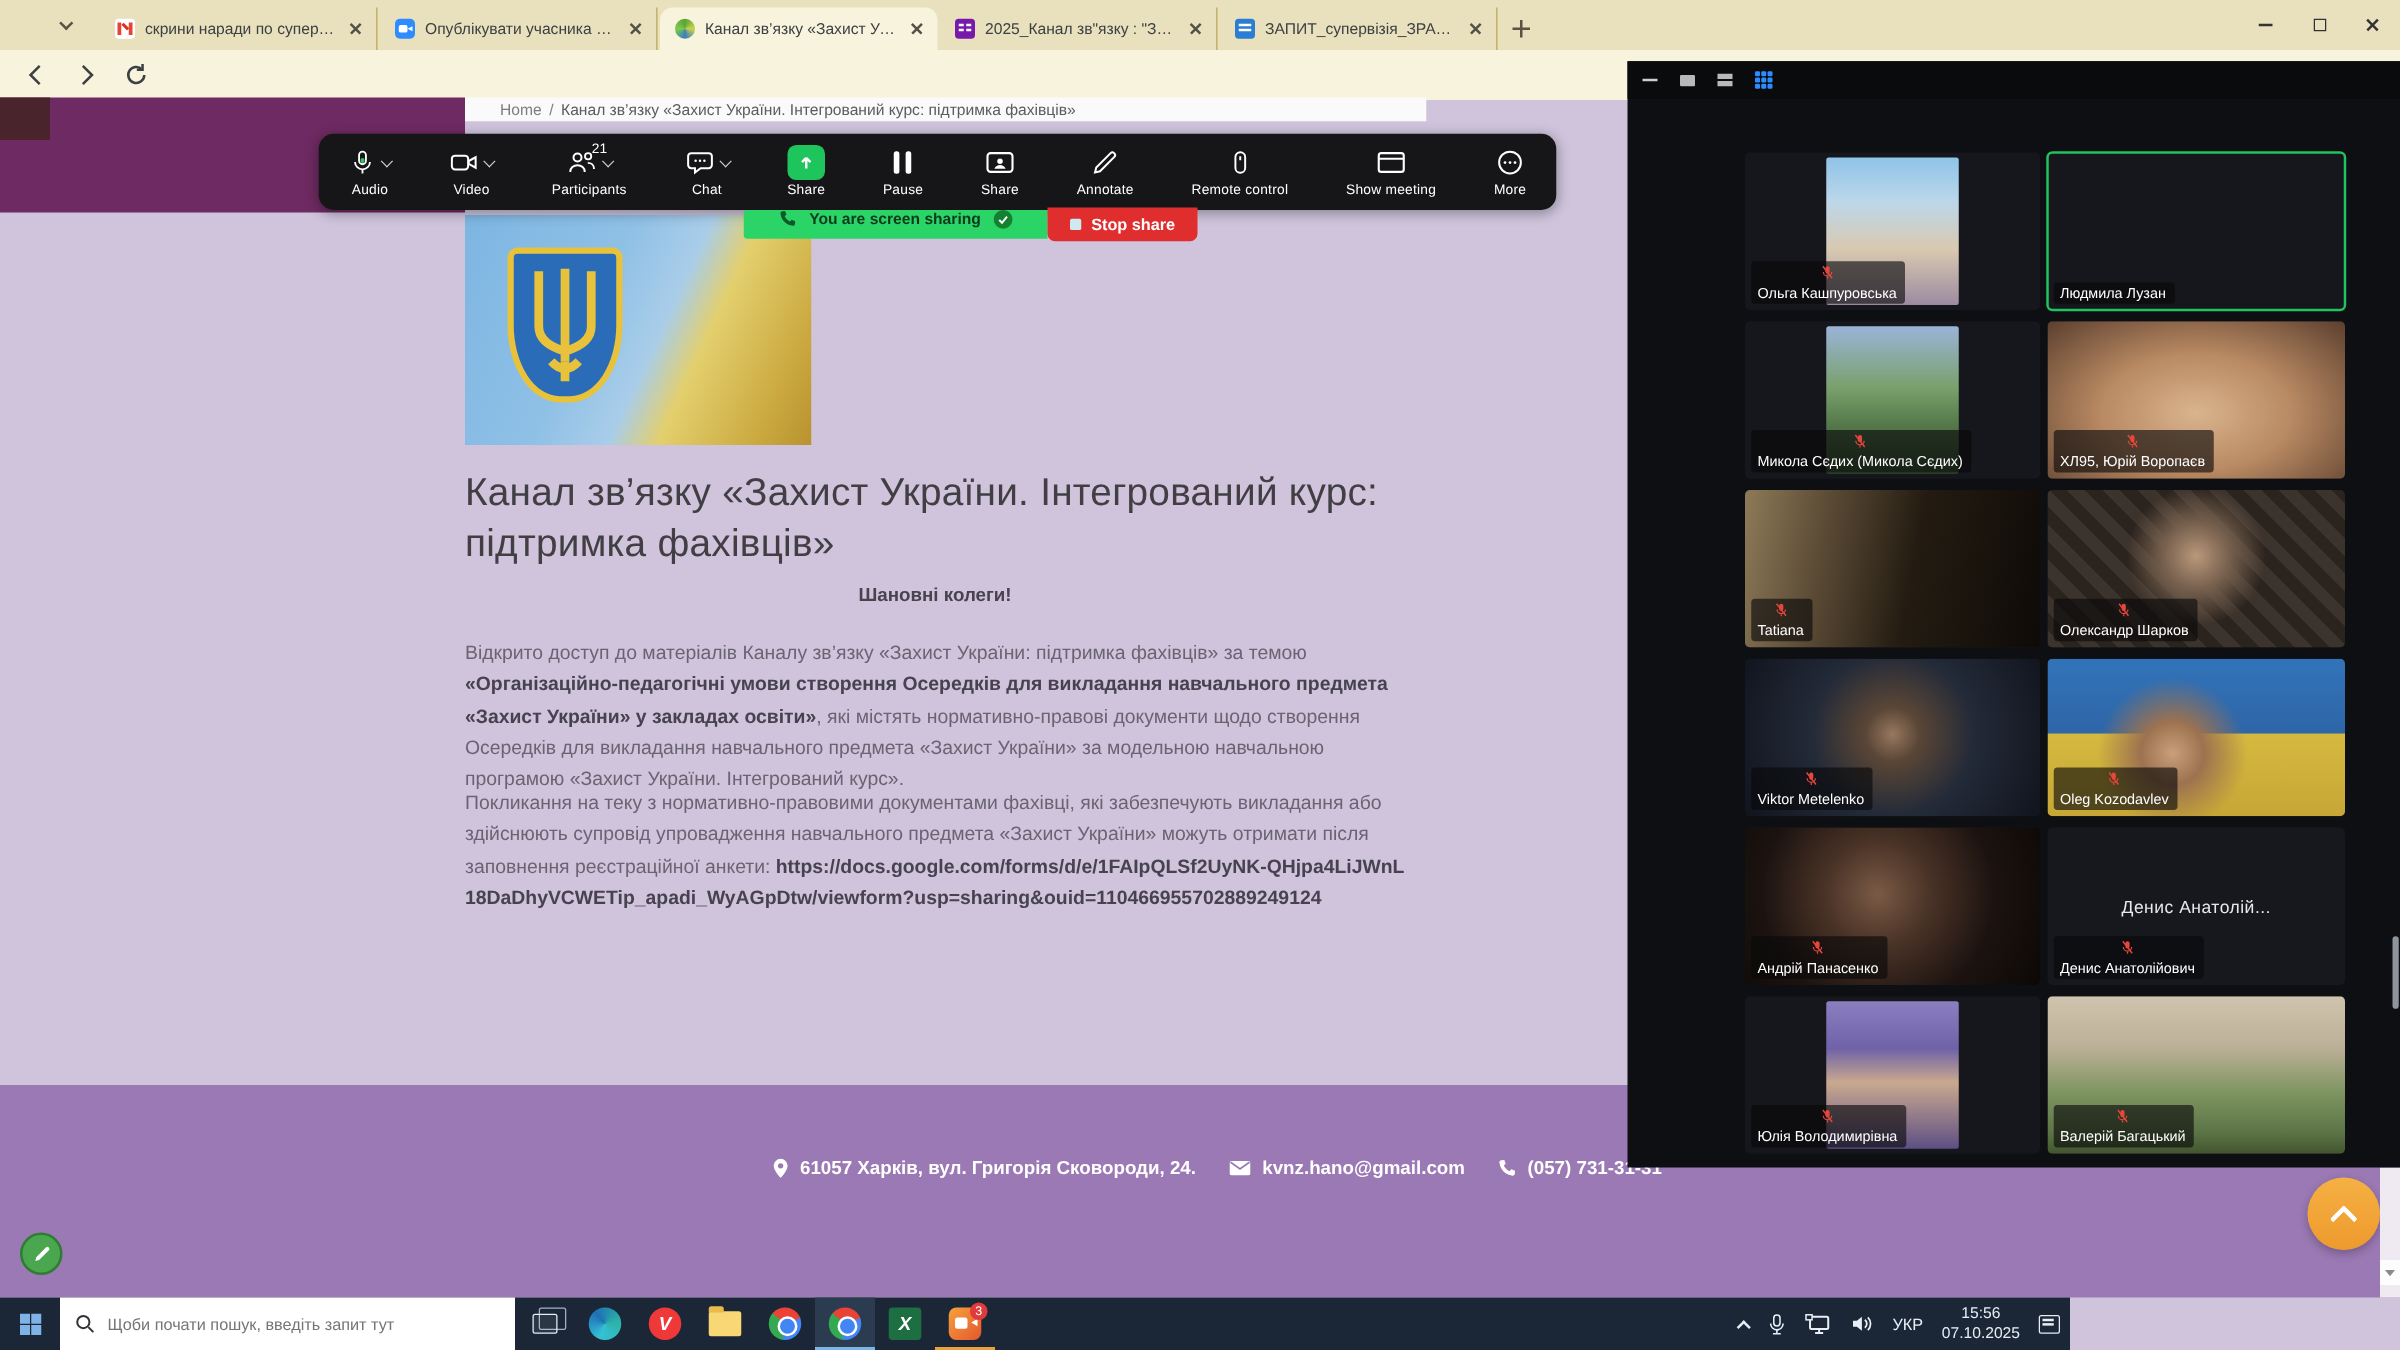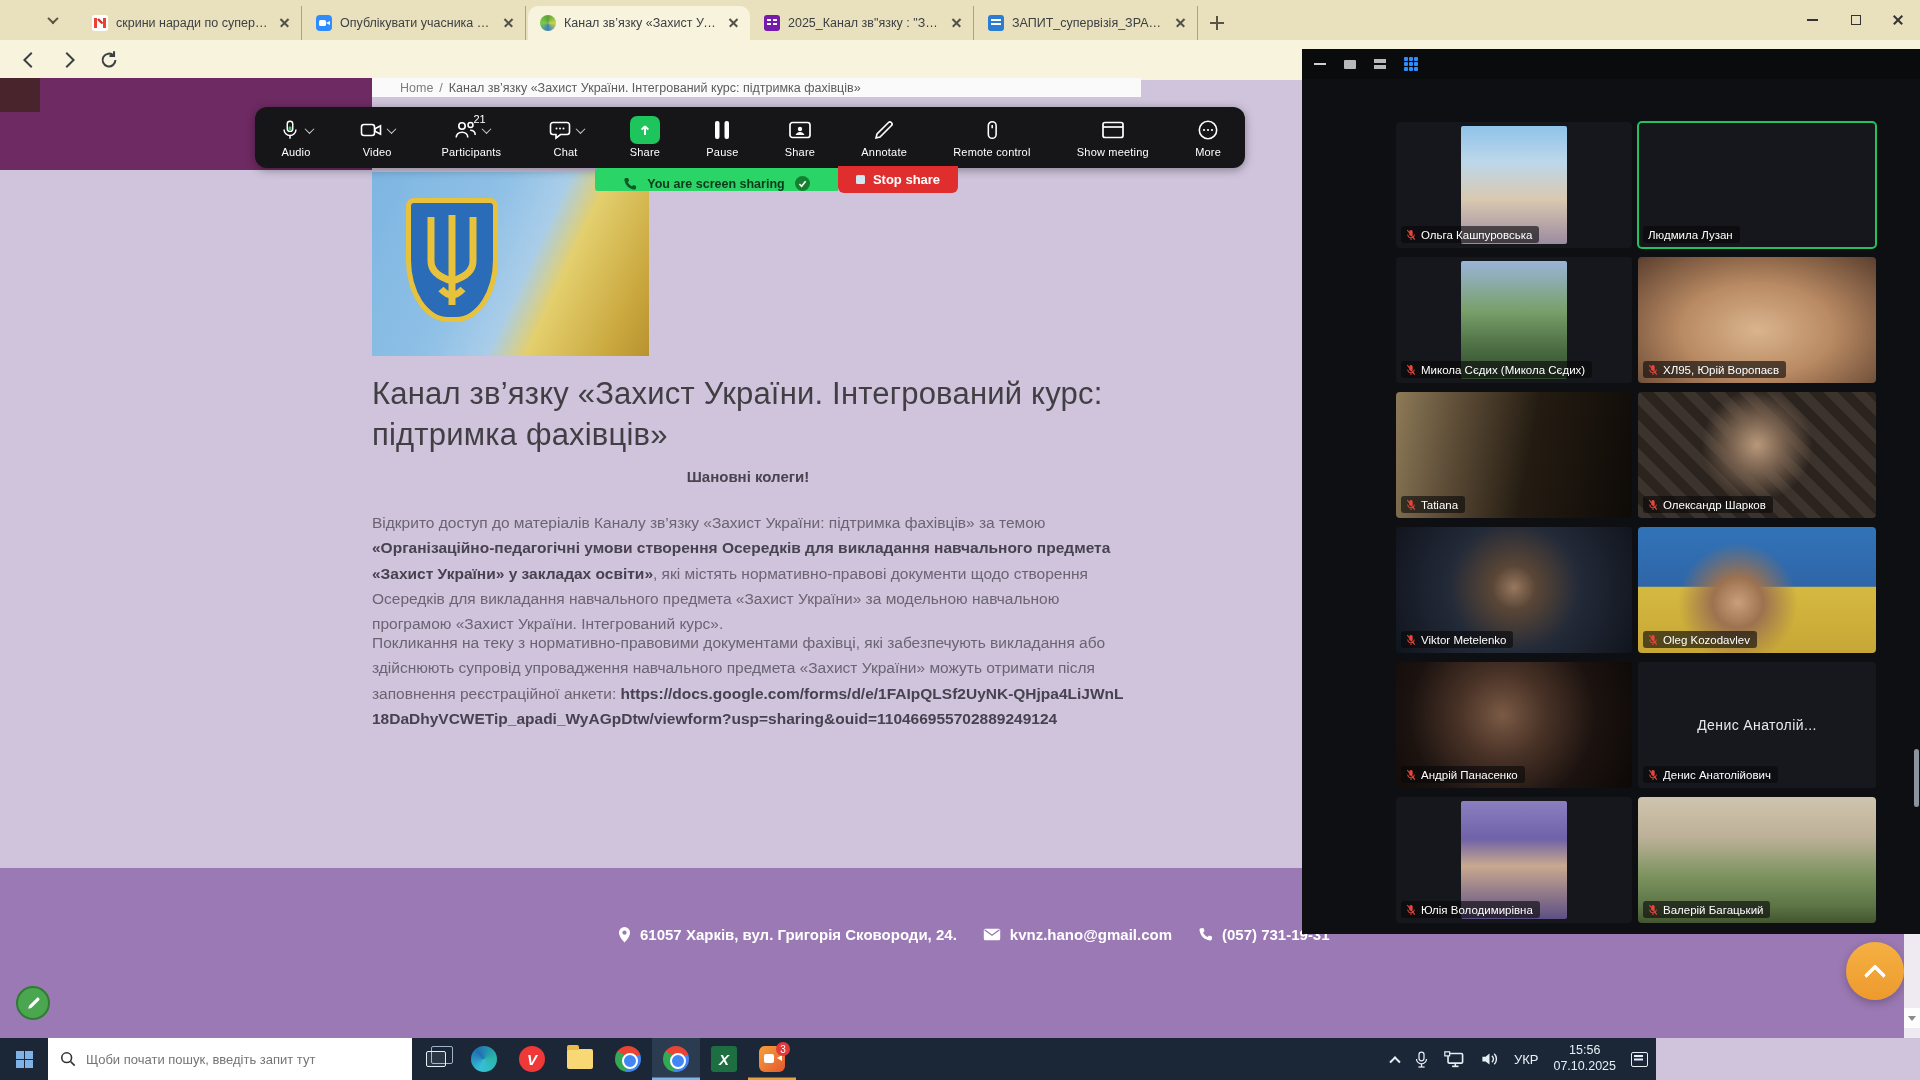--- a/index.html
+++ b/index.html
@@ -81,40 +81,40 @@
   
   .zoom-toolbar { position:absolute; left:255px; top:107px; width:990px; height:61px; background:#161618; border-radius:12px; display:flex; align-items:center; justify-content:space-between; padding:0 24px; z-index:5; box-shadow:0 2px 10px rgba(0,0,0,.35); }
   .zt-item { display:flex; flex-direction:column; align-items:center; gap:3px; position:relative; color:#fff; }
   .zt-label { font-size:11px; color:#fff; white-space:nowrap; letter-spacing:.2px; }
   .zt-iconrow { height:26px; display:flex; align-items:center; gap:5px; }
   .zt-chev { width:7px; height:7px; border-right:1.6px solid #cfcfcf; border-bottom:1.6px solid #cfcfcf; transform:rotate(45deg) translate(-1px,-1px); }
   .zt-badge { position:absolute; top:-4px; left:32px; font-size:11px; color:#fff; }
   .share-sq { width:30px; height:28px; background:#1ec45c; border-radius:7px; display:flex; align-items:center; justify-content:center; }
 
   
-  .share-banner { position:absolute; left:595px; top:168px; height:23px; width:243px; background:#2bd467; border-radius:3px 0 0 3px; display:flex; align-items:flex-end; justify-content:center; gap:10px; z-index:5; }
+  .share-banner { position:absolute; left:595px; top:168px; height:23px; width:243px; background:#2bd467; border-radius:3px 0 0 3px; display:flex; align-items:flex-start; justify-content:center; gap:10px; z-index:5; }
   .share-banner span { font-size:12.5px; font-weight:700; color:#0d3a1c; }
   .shield-badge { width:15px; height:15px; border-radius:50%; background:#158030; display:flex; align-items:center; justify-content:center; }
   .stop-btn { position:absolute; left:838px; top:166px; height:27px; width:120px; background:#e02e2e; border-radius:0 0 6px 6px; display:flex; align-items:center; justify-content:center; gap:8px; z-index:5; }
   .stop-btn span { color:#fff; font-size:13px; font-weight:700; }
   .stop-sq { width:9px; height:9px; background:#cfe9f2; border-radius:1.5px; }
 
   
   .zoom-panel { position:absolute; left:1302px; top:49px; width:618px; height:885px; background:#0d0f13; z-index:6; }
   .zp-header { position:absolute; left:0; top:0; width:100%; height:30px; background:#0a0b0d; display:flex; align-items:center; gap:18px; padding-left:12px; }
   .zp-min { width:12px; height:2px; background:#cfcfcf; }
   .zp-rect { width:12px; height:9px; background:#b9b9b9; border-radius:1px; }
   .zp-stack { width:12px; height:10px; background:linear-gradient(#b9b9b9 0 4px,transparent 4px 6px,#b9b9b9 6px 10px); }
   .zp-grid { width:14px; height:14px; display:grid; grid-template-columns:repeat(3,4px); grid-template-rows:repeat(3,4px); gap:1px; }
   .zp-grid i { background:#2d8cff; border-radius:1px; }
   .tile { position:absolute; width:236px; height:126px; background:#15171c; border-radius:4px; overflow:hidden; }
   .tile .vid { position:absolute; inset:0; }
   .tile .ph { position:absolute; left:50%; transform:translateX(-50%); top:4px; bottom:4px; width:106px; border-radius:2px; }
   .tile.speaking { outline:2.5px solid #23c160; outline-offset:-1px; }
-  .nm { position:absolute; left:5px; bottom:5px; background:rgba(8,8,10,.62); color:#fff; font-size:11.5px; padding:2.5px 7px 2.5px 5px; border-radius:3px; display:flex; align-items:center; gap:5px; white-space:nowrap; max-width:96%; overflow:hidden; }
+  .nm { position:absolute; left:5px; bottom:5px; background:rgba(8,8,10,.62); color:#fff; font-size:11.5px; padding:2.5px 7px 2.5px 5px; border-radius:3px; display:flex; align-items:center; gap:5px; white-space:nowrap; max-width:96%; overflow:hidden;flex-direction:column; }
   .cam-off-name { position:absolute; inset:0; display:flex; align-items:center; justify-content:center; color:#e6e9ed; font-size:14px; letter-spacing:.4px; font-weight:500; }
   .c1 { left:94px; } .c2 { left:336px; width:238px; }
   .r1 { top:73px; } .r2 { top:208px; } .r3 { top:343px; } .r4 { top:478px; } .r5 { top:613px; } .r6 { top:748px; }
   .v1 { background:linear-gradient(180deg,#8fc3e8 0%,#bcd7ea 30%,#d9c9b0 62%,#9c8ba0 100%); }
   .v2 { background:radial-gradient(circle at 52% 52%, #a8836b 0%, #7d6а55 28%, transparent 55%),linear-gradient(180deg,#c2c7bd 0%,#aeb2a6 38%,#7d7568 68%,#4e4338 100%); }
   .v3 { background:linear-gradient(180deg,#9ab4d8 0%,#79a06b 42%,#4e7045 72%,#314a2c 100%); }
   .v4 { background:radial-gradient(ellipse at 50% 58%,#d9b48d 0%,#b98a63 45%,#7d5a41 80%,#5a3f2e 100%); }
   .v5 { background:linear-gradient(100deg,#8d7a58 0%,#5c4c36 26%,#241c12 56%,#0e0a07 100%); }
   .v6 { background:radial-gradient(circle at 50% 42%,#b9987a 0%,#7a6350 18%,transparent 40%),repeating-linear-gradient(45deg,#3c332c 0 10px,#2a231e 10px 20px); }
   .v7 { background:radial-gradient(circle at 50% 48%,#97785f 0%,#5a4636 16%,#232a38 48%,#10141d 100%); }
@@ -276,21 +276,21 @@
           <svg width="18" height="13" viewBox="0 0 18 13">
               <rect x="0.8" y="0.8" width="16.4" height="11.4" rx="1.5" fill="#fff"></rect>
               <path d="M1.5 1.8 L9 7.2 L16.5 1.8" fill="none" stroke="#9b79b4" stroke-width="1.4"></path>
             </svg>
           <span>kvnz.hano@gmail.com</span>
         </span>
         <span class="grp">
           <svg width="15" height="15" viewBox="0 0 16 16">
               <path d="M3.2 1.2 5.8 1 7 4.2 5.4 5.8c.9 2 2.8 3.9 4.8 4.8l1.6-1.6 3.2 1.2-.2 2.6c-.1 1-1 1.8-2 1.6C6.6 13.6 2.4 9.4 1.6 3.2c-.2-1 .6-1.9 1.6-2z" fill="#fff"></path>
             </svg>
-          <span>(057) 731-19-31</span>
+          <span>(057) 731-31-31</span>
         </span>
       </div>
       <div class="foot-div"></div>
 
     </div>
 
     <div class="pencil-fab">
       <svg width="15" height="15" viewBox="0 0 20 20">
           <path d="M3 17l1-4L14.5 2.5a1.8 1.8 0 0 1 2.6 0l.4.4a1.8 1.8 0 0 1 0 2.6L7 16l-4 1z" fill="#fff"></path>
         </svg>

